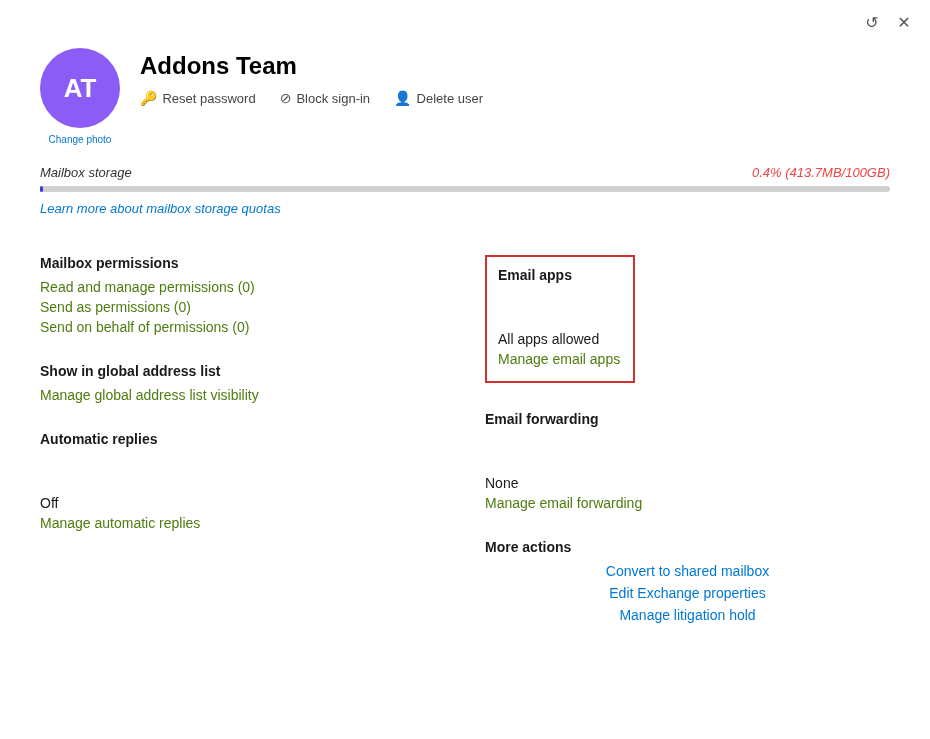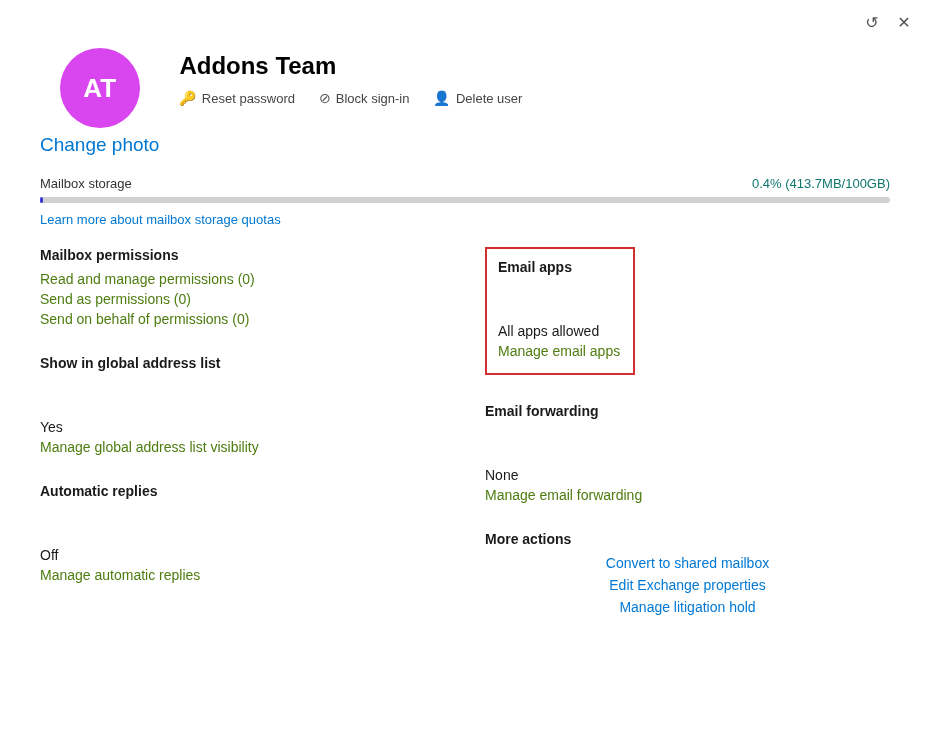--- a/index.html
+++ b/index.html
@@ -45,32 +45,32 @@
     }
     .avatar-section {
       display: flex;
       flex-direction: column;
       align-items: center;
       gap: 6px;
     }
     .avatar {
       width: 80px;
       height: 80px;
-      background: #d946ef;
+      background: #8b5cf6;
       border-radius: 50%;
       display: flex;
       align-items: center;
       justify-content: center;
       color: #fff;
       font-size: 26px;
       font-weight: 600;
     }
     .change-photo {
       color: #0078d4;
-      font-size: 19px;
+      font-size: 10px;
       cursor: pointer;
       text-decoration: none;
     }
     .user-info {
       flex: 1;
       padding-top: 4px;
     }
     .user-name {
       font-size: 24px;
       font-weight: 600;
@@ -103,35 +103,36 @@
     .tab {
       padding: 10px 16px;
       font-size: 14px;
       color: #444;
       cursor: pointer;
       border-bottom: 2px solid transparent;
       margin-bottom: -1px;
       white-space: nowrap;
     }
     .mailbox-storage-section {
-      margin-bottom: 20px;
+      margin-bottom: 39px;
+      font-style: italic;
     }
     .storage-header {
       display: flex;
       justify-content: space-between;
       align-items: center;
       margin-bottom: 6px;
     }
     .storage-label {
       font-size: 13px;
       color: #333;
     }
     .storage-value {
       font-size: 13px;
-      color: #0f766e;
+      color: #ef4444;
     }
     .progress-bar-bg {
       width: 100%;
       height: 6px;
       background: #d0d0d0;
       border-radius: 3px;
       margin-bottom: 8px;
     }
     .progress-bar-fill {
       height: 6px;
@@ -259,21 +260,20 @@
 
         <div class="section">
           <div class="section-title">Mailbox permissions</div>
           <a class="section-link">Read and manage permissions (0)</a>
           <a class="section-link">Send as permissions (0)</a>
           <a class="section-link">Send on behalf of permissions (0)</a>
         </div>
 
         <div class="section">
           <div class="section-title">Show in global address list</div>
-          <div class="section-value">Yes</div>
           <a class="section-link">Manage global address list visibility</a>
         </div>
 
         <div class="section">
           <div class="section-title">Automatic replies</div>
           <div class="section-value">Off</div>
           <a class="section-link">Manage automatic replies</a>
         </div>
       </div>
 

